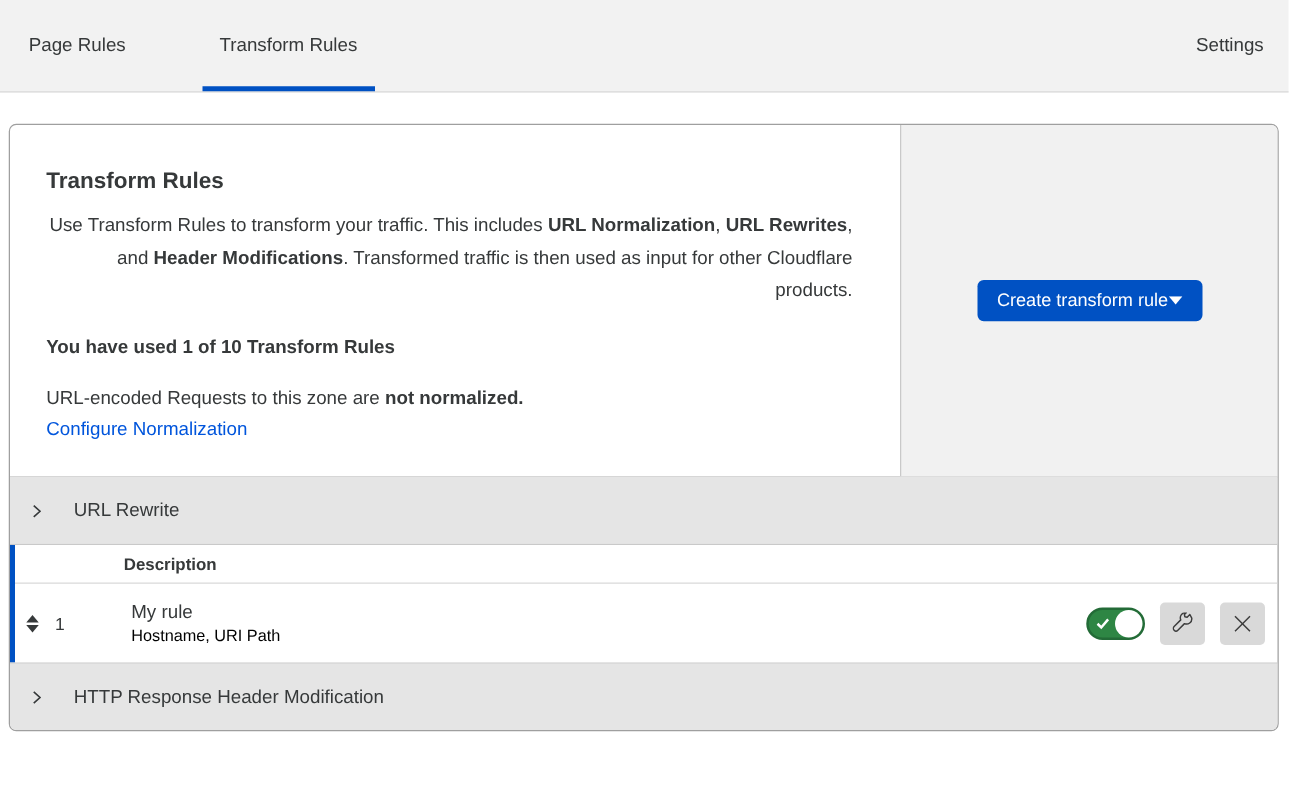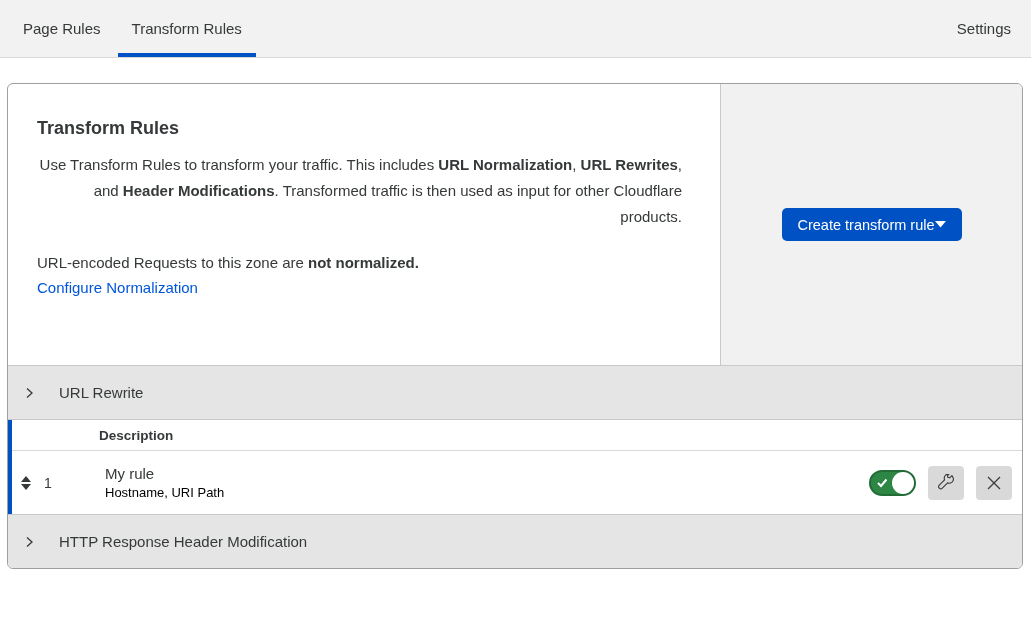--- a/index.html
+++ b/index.html
@@ -5,22 +5,22 @@
   * { box-sizing: border-box; }
   html,body { margin:0; padding:0; }
   body {
     width:1031px; height:637px;
     font-family:"Liberation Sans", sans-serif;
     color:#36393a; background:#ffffff; overflow:hidden;
   }
 
   
   .tabbar {
-    height:58px; background:#f2f2f2; border-bottom:1px solid #d9d9d9;
-    display:flex; align-items:stretch; padding:0 6px;
+    height:74px; background:#f2f2f2; border-bottom:1px solid #d9d9d9;
+    display:flex; align-items:stretch; padding:0 6px;gap:44px;
   }
   .tab {
     display:flex; align-items:center; padding:0 14px; margin-left:3px;
     font-size:15px; cursor:pointer; white-space:nowrap;
     border-bottom:4px solid transparent; border-top:4px solid transparent;
   }
   .tab.active { border-bottom-color:#0051c3; }
   .tab-spacer { flex:1; }
 
   
@@ -97,20 +97,21 @@
     <span>Settings</span>
   </div>
 </nav>
 
 <main class="card">
 
   <section class="card-top">
     <div class="card-top-left">
       <h1 class="page-title">Transform Rules</h1>
       <p class="desc"><span>Use Transform Rules to transform your traffic. This includes </span><b>URL Normalization</b><span>, </span><b>URL Rewrites</b><span>, and </span><b>Header Modifications</b><span>. Transformed traffic is then used as input for other Cloudflare products.</span></p>
+      <p class="usage">You have used 1 of 10 Transform Rules</p>
       <p class="norm"><span>URL-encoded Requests to this zone are </span><b>not normalized.</b></p>
       <a class="norm-link">Configure Normalization</a>
     </div>
     <div class="card-top-right">
       <button class="create-btn">
         <span>Create transform rule</span>
         <span style="display:flex;">
           <svg width="11" height="7" viewBox="0 0 11 7">
               <polygon points="0,0 11,0 5.5,6.5" fill="#ffffff"></polygon>
             </svg>

